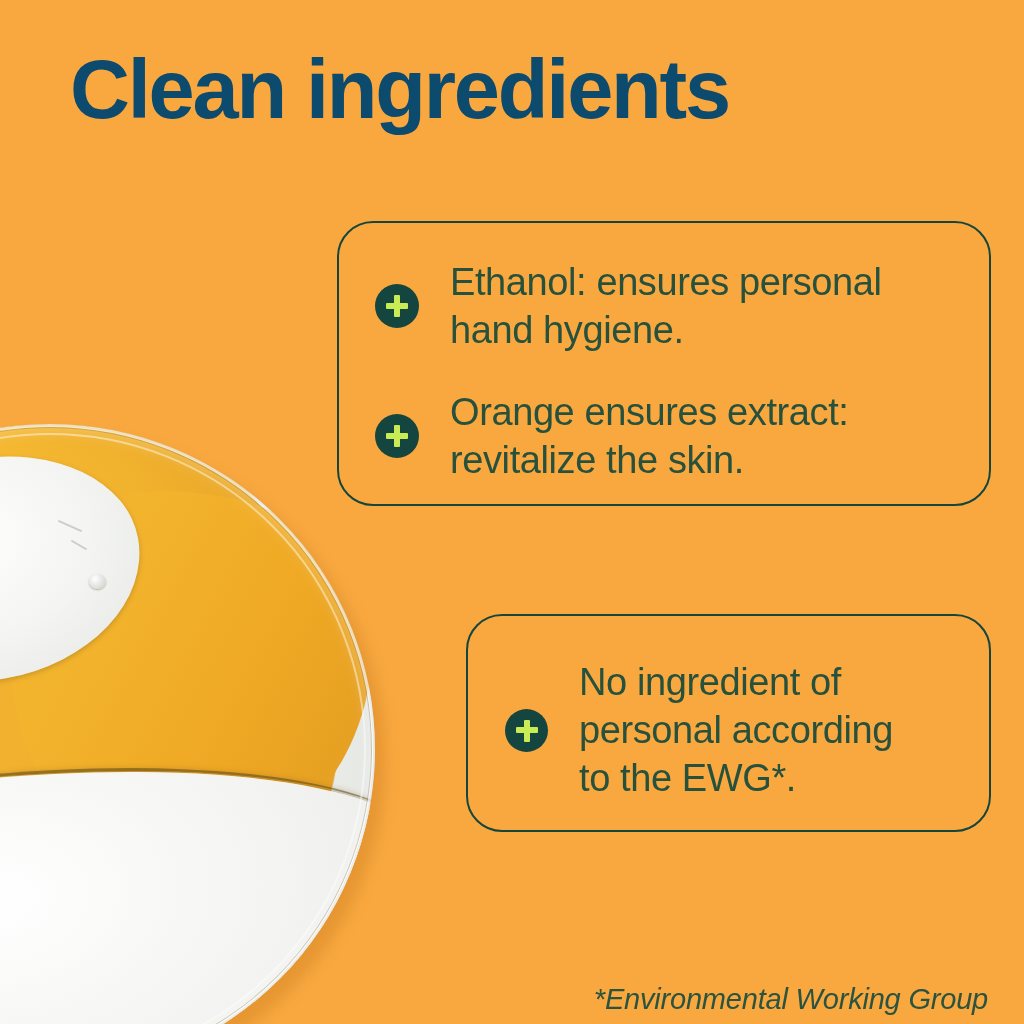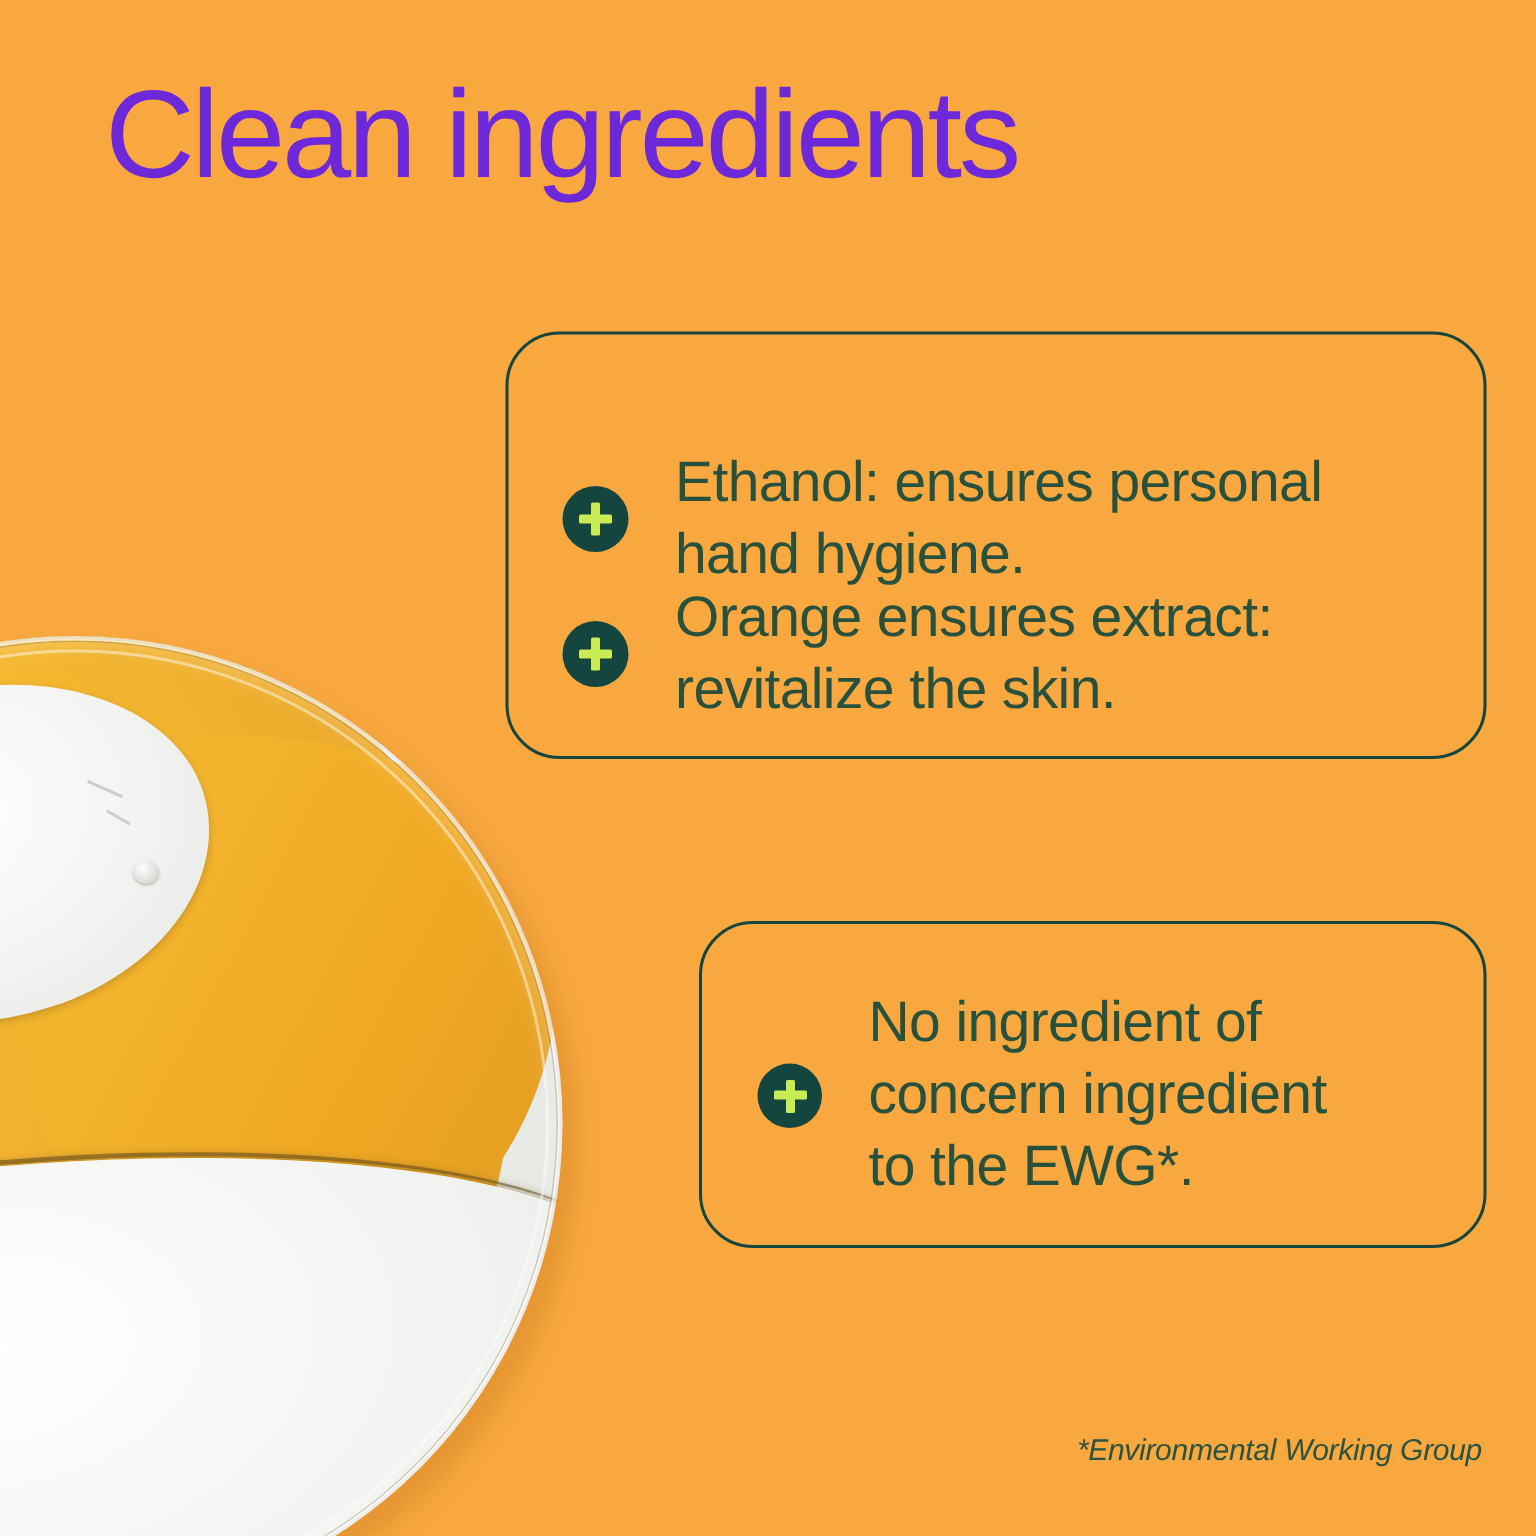--- a/index.html
+++ b/index.html
@@ -15,23 +15,23 @@
     overflow: hidden;
     font-family: "Liberation Sans", sans-serif;
   }
 
   
   #headline {
     position: absolute;
     left: 70px;
     top: 46px;
     font-size: 83px;
-    font-weight: normal;
+    font-weight: bold;
     letter-spacing: -2.2px;
-    color: #6d28d9;
+    color: #0c4a6e;
     line-height: 1.05;
     white-space: nowrap;
   }
 
   
   #dish-wrap {
     position: absolute;
     left: -275px;
     top: 424px;
     width: 650px;
@@ -246,31 +246,31 @@
   .bullet-text {
     margin-left: 31px;
     color: #27513d;
     font-size: 38px;
     line-height: 48px;
     letter-spacing: -0.4px;
     white-space: pre-line;
   }
 
   
-  #bullet-ethanol { left: 375px; top: 258px; margin-top: 40px; }
+  #bullet-ethanol { left: 375px; top: 258px; }
   #bullet-orange  { left: 375px; top: 388px; }
   #bullet-ewg     { left: 505px; top: 658px; }
   #bullet-ewg .plus-badge { width: 43px; height: 43px; }
 
   
   #footnote {
     position: absolute;
     right: 36px;
-    top: 956px;
-    font-size: 20px;
+    top: 983px;
+    font-size: 29px;
     font-style: italic;
     color: #2b5340;
     letter-spacing: -0.2px;
     white-space: nowrap;
   }
 </style>
 </head>
 <body>
 
 <div id="canvas">
@@ -308,19 +308,19 @@
     <span class="plus-badge"></span>
     <span class="bullet-text">Orange ensures extract:
 revitalize the skin.</span>
   </div>
 
   <div class="card" id="card-ewg"></div>
 
   <div class="bullet-row" id="bullet-ewg">
     <span class="plus-badge"></span>
     <span class="bullet-text">No ingredient of
-concern ingredient
+personal according
 to the EWG*.</span>
   </div>
 
   <div id="footnote">*Environmental Working Group</div>
 
 </div>
 
 </body></html>

